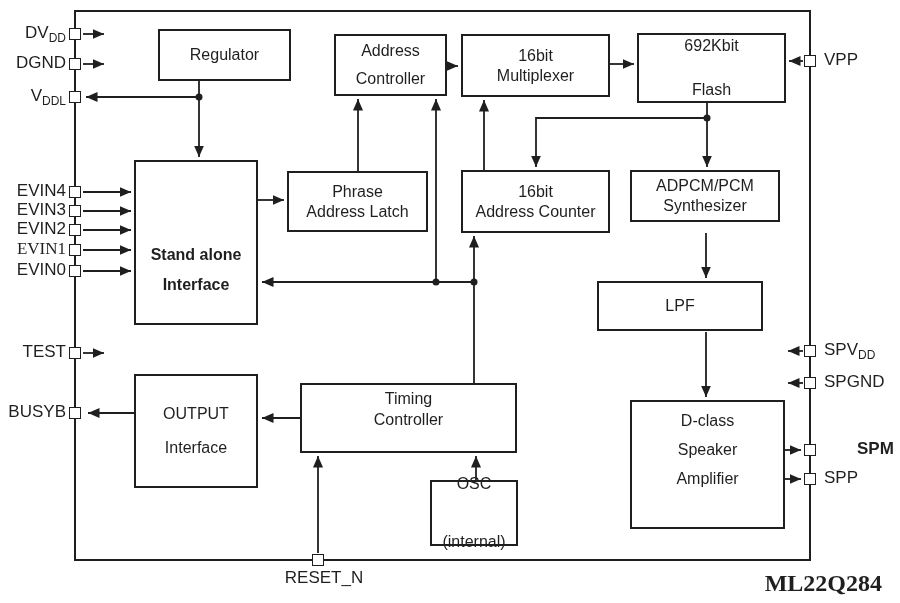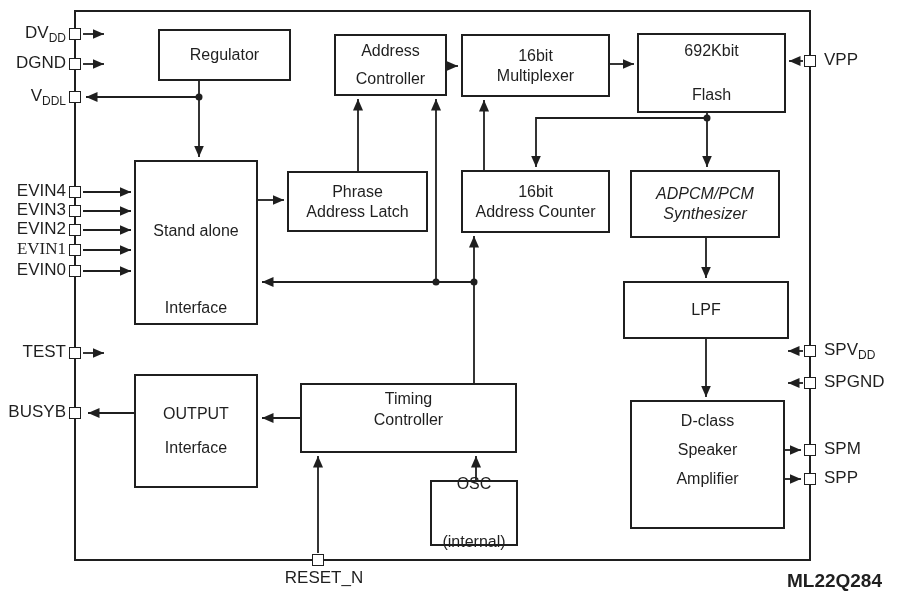--- a/index.html
+++ b/index.html
@@ -18,31 +18,31 @@
   }
   .blk span{display:block;}
   .pin{
     position:absolute;box-sizing:border-box;width:12px;height:12px;
     border:1.8px solid #1f1f1f;background:#ffffff;
   }
   .plabel{position:absolute;font-size:17px;white-space:nowrap;transform:translateY(-55%);}
   .plabel sub{font-size:12px;line-height:0;}
   .lab-left{text-align:right;}
   #reset-label{transform:translate(-50%,0);}
-  #chip-name{position:absolute;font-size:19px;font-weight:bold;white-space:nowrap;}
+  #chip-name{position:absolute;font-size:24px;font-weight:bold;white-space:nowrap;font-family:Liberation Serif, serif;}
   
   .b-regulator{left:132px;top:29px;width:133px;height:52px;margin-left:26px;}
   .b-addrctrl{left:334px;top:34px;width:113px;height:62px;line-height:28px;}
   .b-mux{left:461px;top:34px;width:149px;height:63px;}
-  .b-flash{left:637px;top:33px;width:149px;height:80px;gap:24px;}
-  .b-standalone{left:134px;top:160px;width:124px;height:165px;justify-content:space-between;padding-top:54px;line-height:30px;}
+  .b-flash{left:637px;top:33px;width:149px;height:70px;gap:24px;}
+  .b-standalone{left:134px;top:160px;width:124px;height:165px;justify-content:center;padding-top:54px;line-height:30px;font-weight:bold;}
   .b-latch{left:287px;top:171px;width:141px;height:61px;}
   .b-counter{left:461px;top:170px;width:149px;height:63px;}
-  .b-adpcm{left:630px;top:170px;width:150px;height:68px;font-style:italic;}
-  .b-lpf{left:623px;top:281px;width:166px;height:58px;}
+  .b-adpcm{left:630px;top:170px;width:150px;height:52px;}
+  .b-lpf{left:597px;top:281px;width:166px;height:50px;}
   .b-output{left:134px;top:374px;width:124px;height:114px;line-height:34px;}
   .b-timing{left:300px;top:383px;width:217px;height:70px;line-height:21px;padding-bottom:18px;}
   .b-osc{left:430px;top:480px;width:88px;height:66px;line-height:30px;gap:28px;}
   .b-dclass{left:630px;top:400px;width:155px;height:129px;justify-content:flex-start;padding-top:4px;line-height:29px;}
 </style>
 </head>
 <body>
 
 <div id="stage">
 
@@ -199,21 +199,21 @@
 
   <div class="plabel" style="left:824px;top:61px;">
     <span>VPP</span>
   </div>
   <div class="plabel" style="left:824px;top:351px;">
     <span>SPV</span><sub>DD</sub>
   </div>
   <div class="plabel" style="left:824px;top:383px;">
     <span>SPGND</span>
   </div>
-  <div class="plabel" style="left:824px;top:450px;">
+  <div class="plabel" style="left:857px;top:450px;font-weight:bold;">
     <span>SPM</span>
   </div>
   <div class="plabel" style="left:824px;top:479px;">
     <span>SPP</span>
   </div>
 
   <div class="plabel" id="reset-label" style="left:324px;top:568px;">
     <span>RESET_N</span>
   </div>
 

